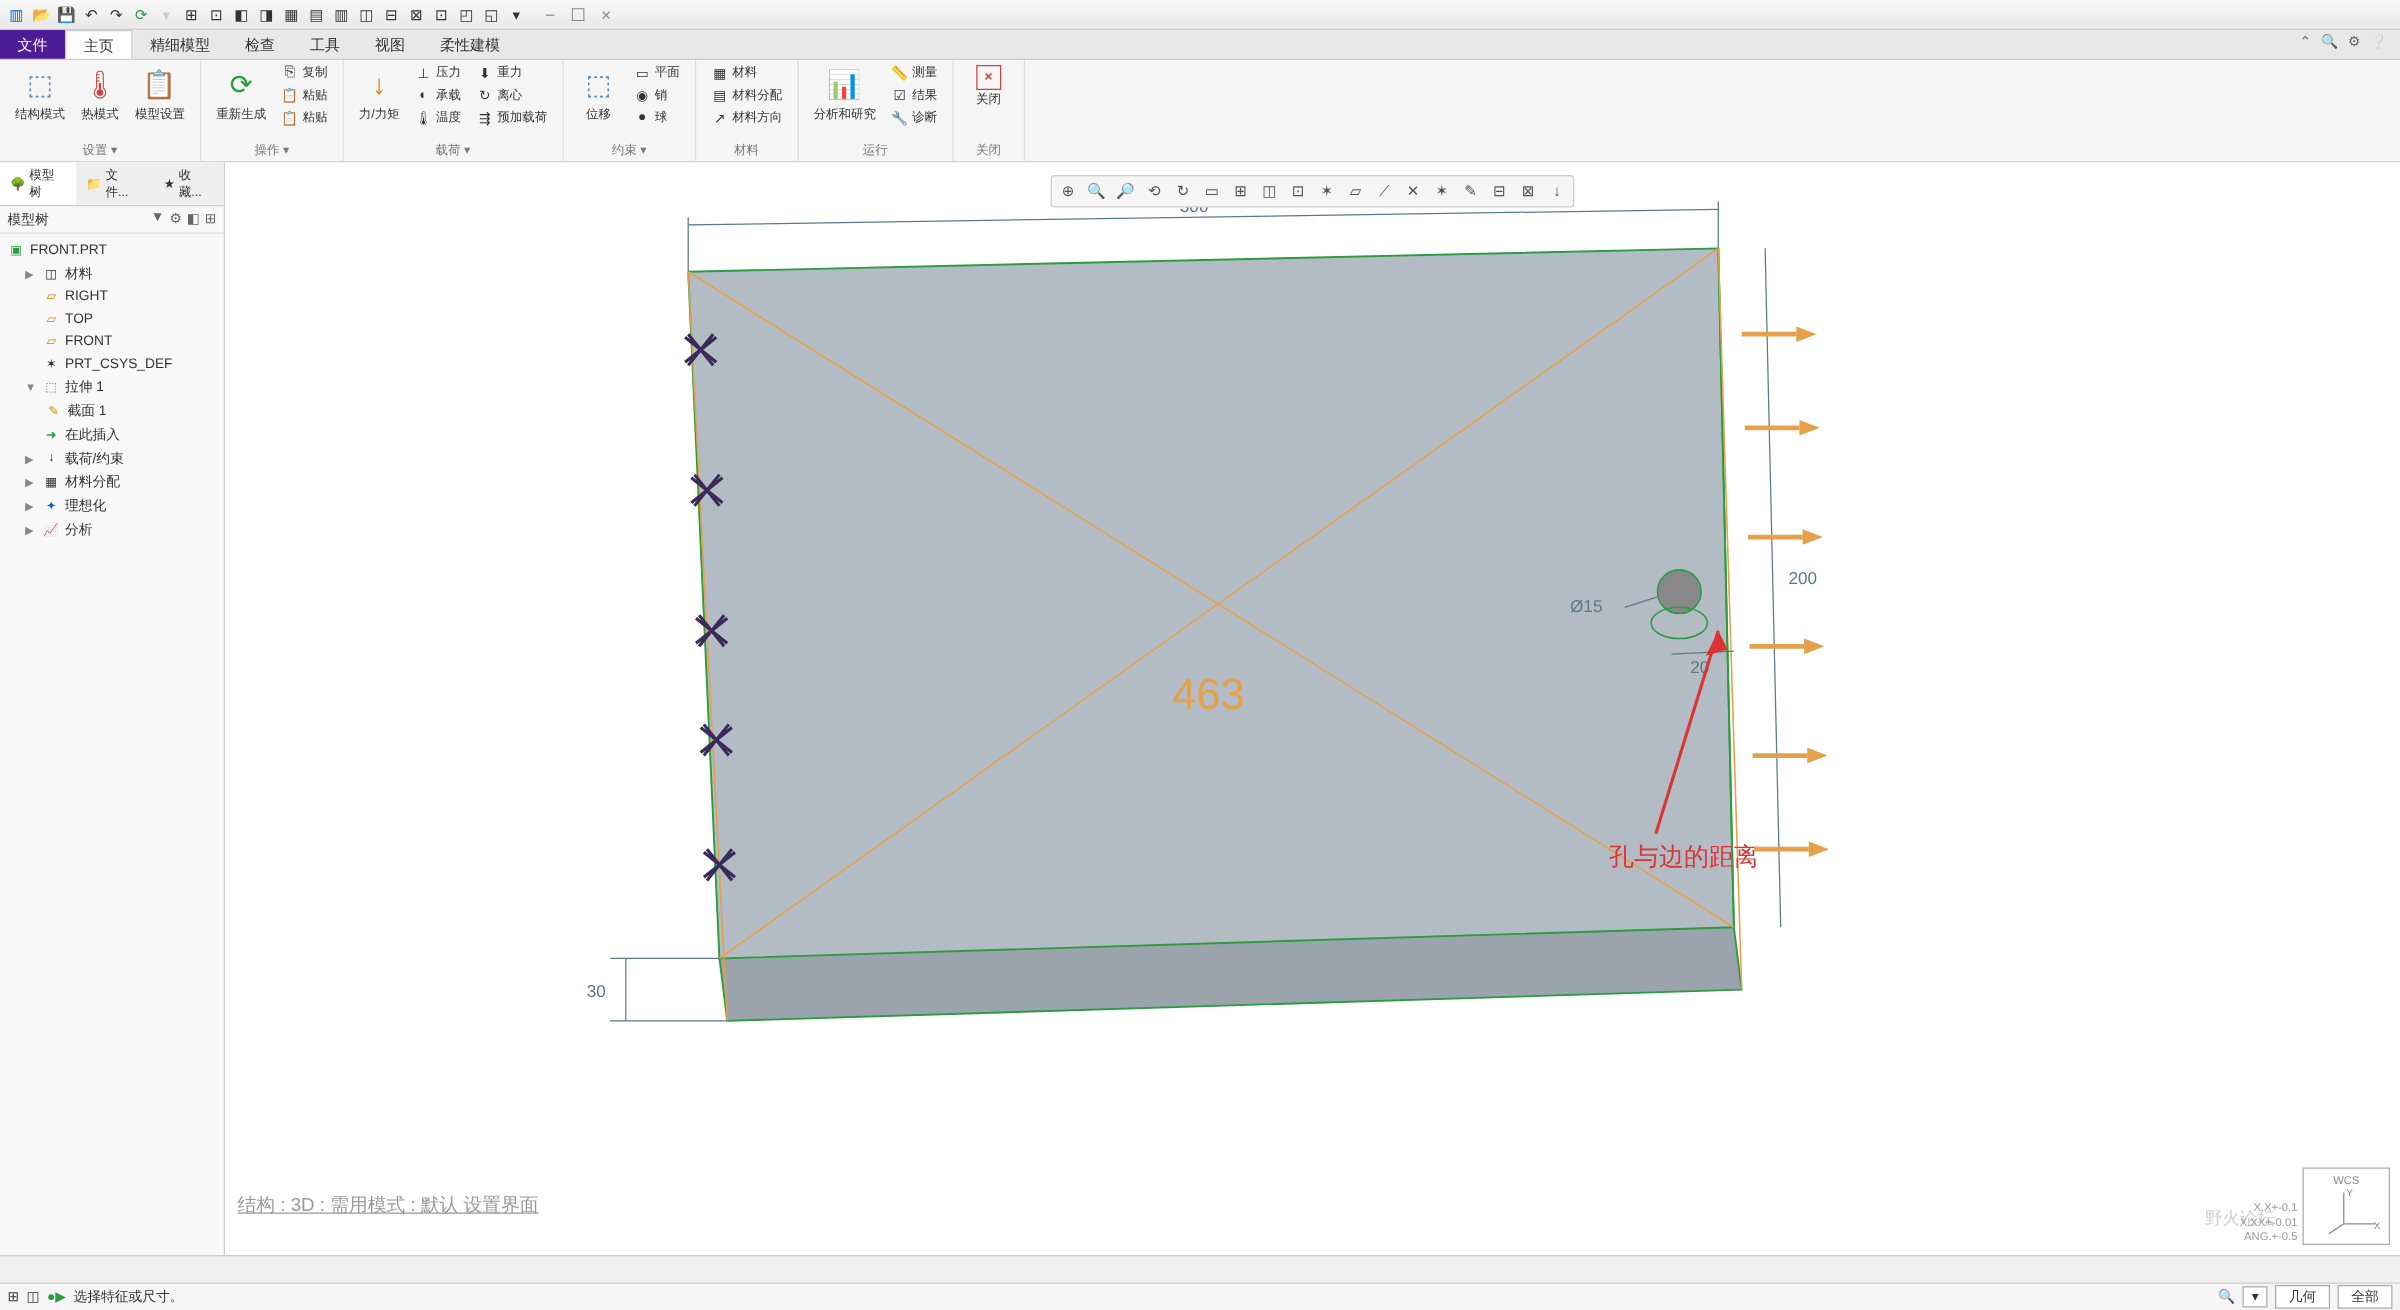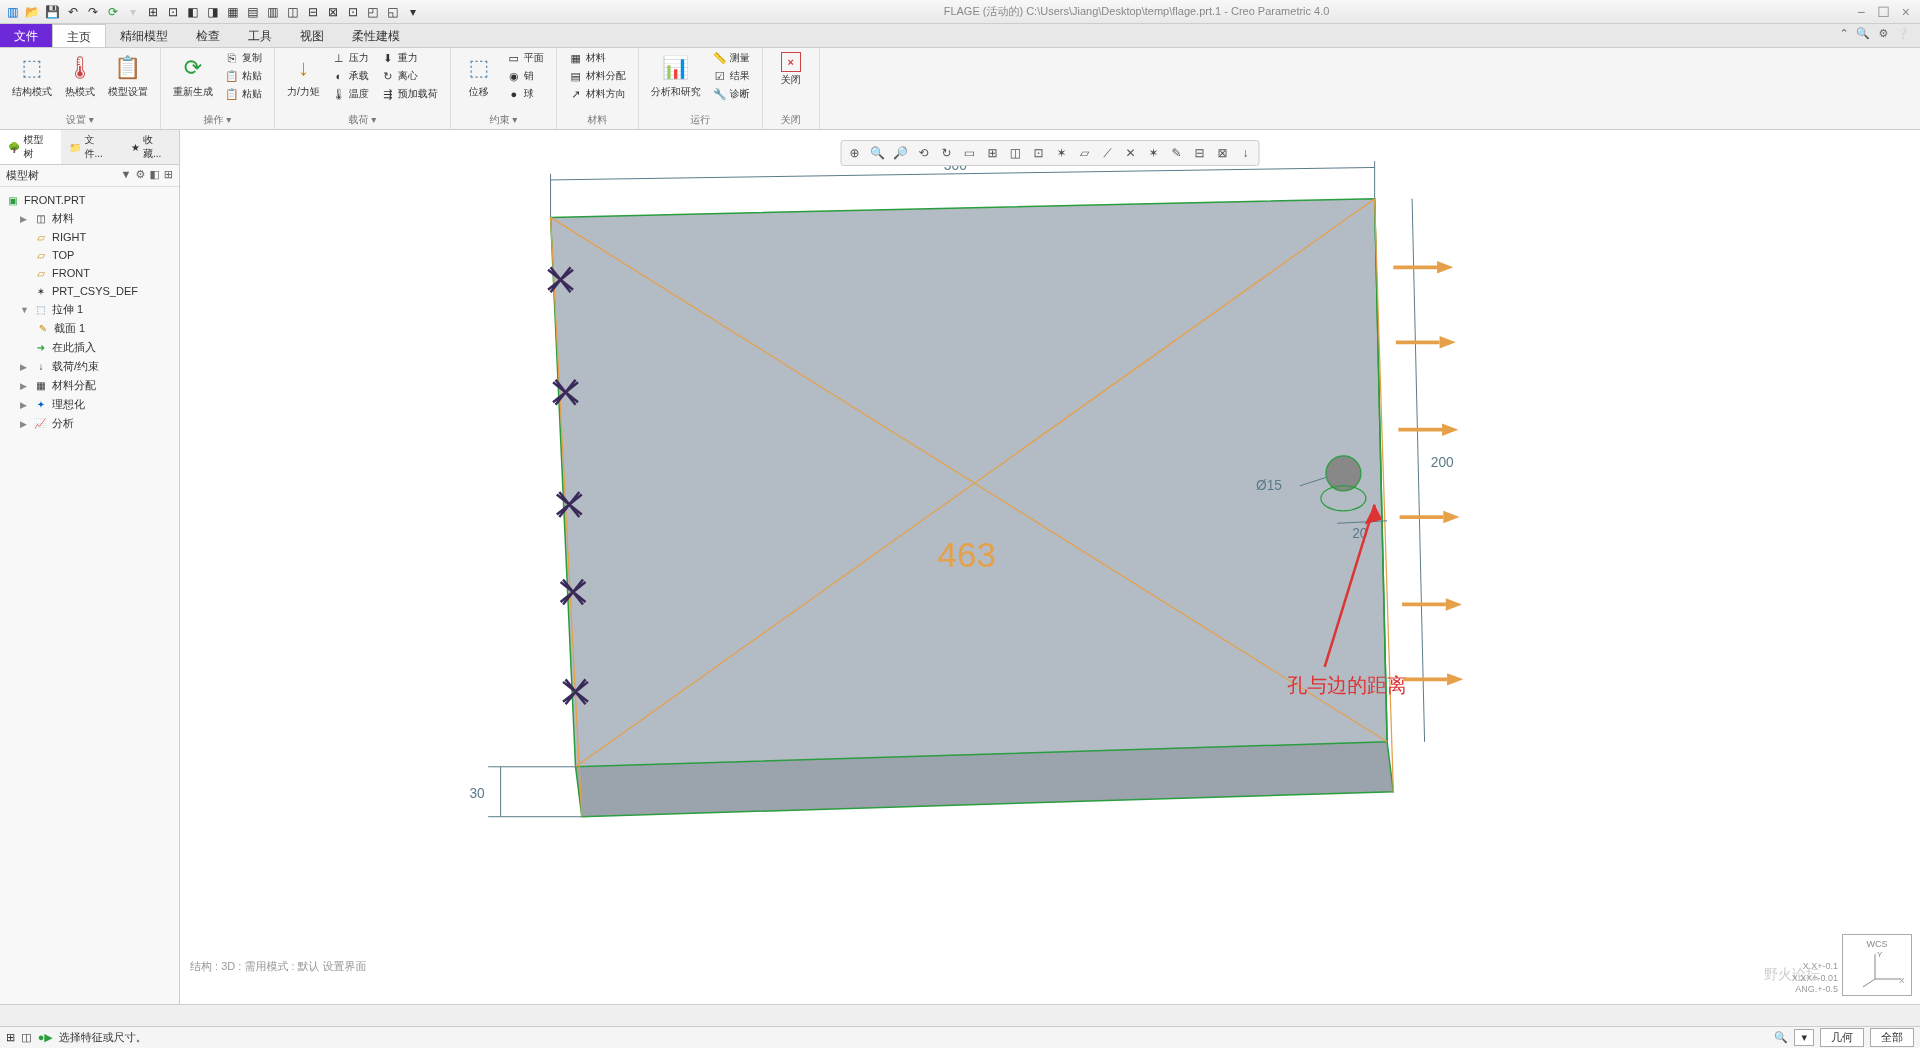--- a/index.html
+++ b/index.html
@@ -9,21 +9,21 @@
 .titlebar { height: 24px; background: linear-gradient(#f8f8f8, #e8e8e8); display: flex; align-items: center; border-bottom: 1px solid #ccc; }
 .qat { display: flex; gap: 2px; padding: 0 4px; }
 .qat-icon { width: 18px; height: 18px; display: flex; align-items: center; justify-content: center; font-size: 12px; cursor: pointer; }
 .title-text { flex: 1; text-align: center; color: #888; font-size: 11px; }
 .win-controls { display: flex; gap: 12px; padding: 0 10px; color: #888; }
 .win-btn { cursor: pointer; font-size: 14px; }
 
 
 .ribbon-tabs { height: 24px; display: flex; background: #e8e8e8; border-bottom: 1px solid #ccc; }
 .ribbon-tab { padding: 4px 14px; cursor: pointer; font-size: 12px; }
-.ribbon-tab.file { background: #6d28d9; color: #fff; }
+.ribbon-tab.file { background: #4c1d95; color: #fff; }
 .ribbon-tab.active { background: #fff; border: 1px solid #ccc; border-bottom: none; }
 .ribbon-right { margin-left: auto; display: flex; gap: 8px; padding: 3px 10px; color: #666; }
 
 .ribbon-body { height: 82px; background: #f5f5f5; border-bottom: 1px solid #ccc; display: flex; }
 .ribbon-group { border-right: 1px solid #ddd; padding: 2px 8px; display: flex; flex-direction: column; }
 .ribbon-group-content { flex: 1; display: flex; gap: 4px; align-items: flex-start; }
 .ribbon-group-label { text-align: center; font-size: 10px; color: #777; padding-top: 2px; }
 .big-btn { display: flex; flex-direction: column; align-items: center; gap: 2px; padding: 2px 4px; cursor: pointer; min-width: 40px; }
 .big-btn-icon { width: 32px; height: 32px; display: flex; align-items: center; justify-content: center; font-size: 22px; }
 .big-btn-label { font-size: 10px; text-align: center; line-height: 1.1; }
@@ -52,21 +52,21 @@
 
 
 .canvas { flex: 1; background: #fff; position: relative; overflow: hidden; }
 .view-toolbar { position: absolute; top: 10px; left: 50%; transform: translateX(-50%); background: #f5f5f5; border: 1px solid #ccc; border-radius: 3px; display: flex; gap: 1px; padding: 2px; z-index: 10; }
 .view-tool { width: 22px; height: 20px; display: flex; align-items: center; justify-content: center; cursor: pointer; font-size: 12px; color: #555; }
 
 .model-svg { position: absolute; top: 0; left: 0; width: 100%; height: 100%; }
 
 .wcs-box { position: absolute; right: 8px; bottom: 8px; border: 1px solid #aaa; background: #fff; padding: 4px 6px; font-size: 9px; color: #888; width: 70px; text-align: right; }
 .coords { position: absolute; right: 82px; bottom: 8px; font-size: 9px; color: #999; text-align: right; line-height: 1.3; margin-left: 43px; }
-.canvas-status { position: absolute; left: 10px; bottom: 30px; font-size: 11px; color: #999; }
+.canvas-status { position: absolute; left: 10px; bottom: 30px; font-size: 15px; color: #999; text-decoration: underline; }
 .watermark { position: absolute; right: 100px; bottom: 20px; font-size: 14px; color: #ccc; }
 
 
 .statusbar1 { height: 22px; background: #f0f0f0; border-top: 1px solid #ccc; }
 .statusbar2 { height: 22px; background: #f5f5f5; border-top: 1px solid #ccc; display: flex; align-items: center; padding: 0 6px; gap: 6px; font-size: 11px; }
 .status-right { margin-left: auto; display: flex; gap: 6px; align-items: center; }
 
 .plate-face { fill: #99a5b0; fill-opacity: 0.75; }
 .plate-edge { stroke: #2a9d3e; stroke-width: 1.2; fill: none; }
 .diag-line { stroke: #e6a04a; stroke-width: 1; }
@@ -97,21 +97,20 @@
     <span class="qat-icon">▤</span>
     <span class="qat-icon">▥</span>
     <span class="qat-icon">◫</span>
     <span class="qat-icon">⊟</span>
     <span class="qat-icon">⊠</span>
     <span class="qat-icon">⊡</span>
     <span class="qat-icon">◰</span>
     <span class="qat-icon">◱</span>
     <span class="qat-icon">▾</span>
   </div>
-  <div class="title-text">FLAGE (活动的) C:\Users\Jiang\Desktop\temp\flage.prt.1 - Creo Parametric 4.0</div>
   <div class="win-controls">
     <span class="win-btn">−</span>
     <span class="win-btn">☐</span>
     <span class="win-btn">×</span>
   </div>
 </div>
 
 <div class="ribbon-tabs">
   <div class="ribbon-tab file">文件</div>
   <div class="ribbon-tab active">主页</div>

